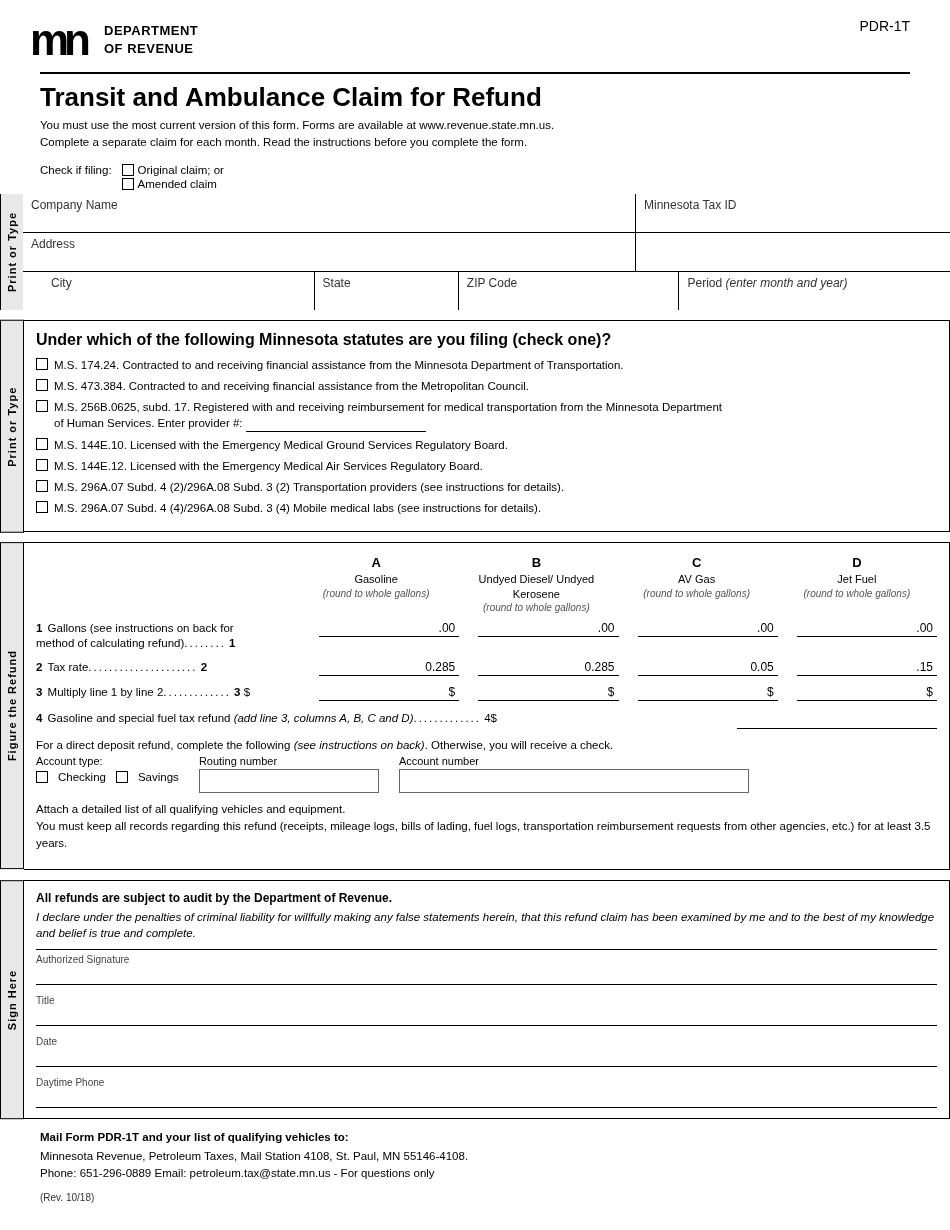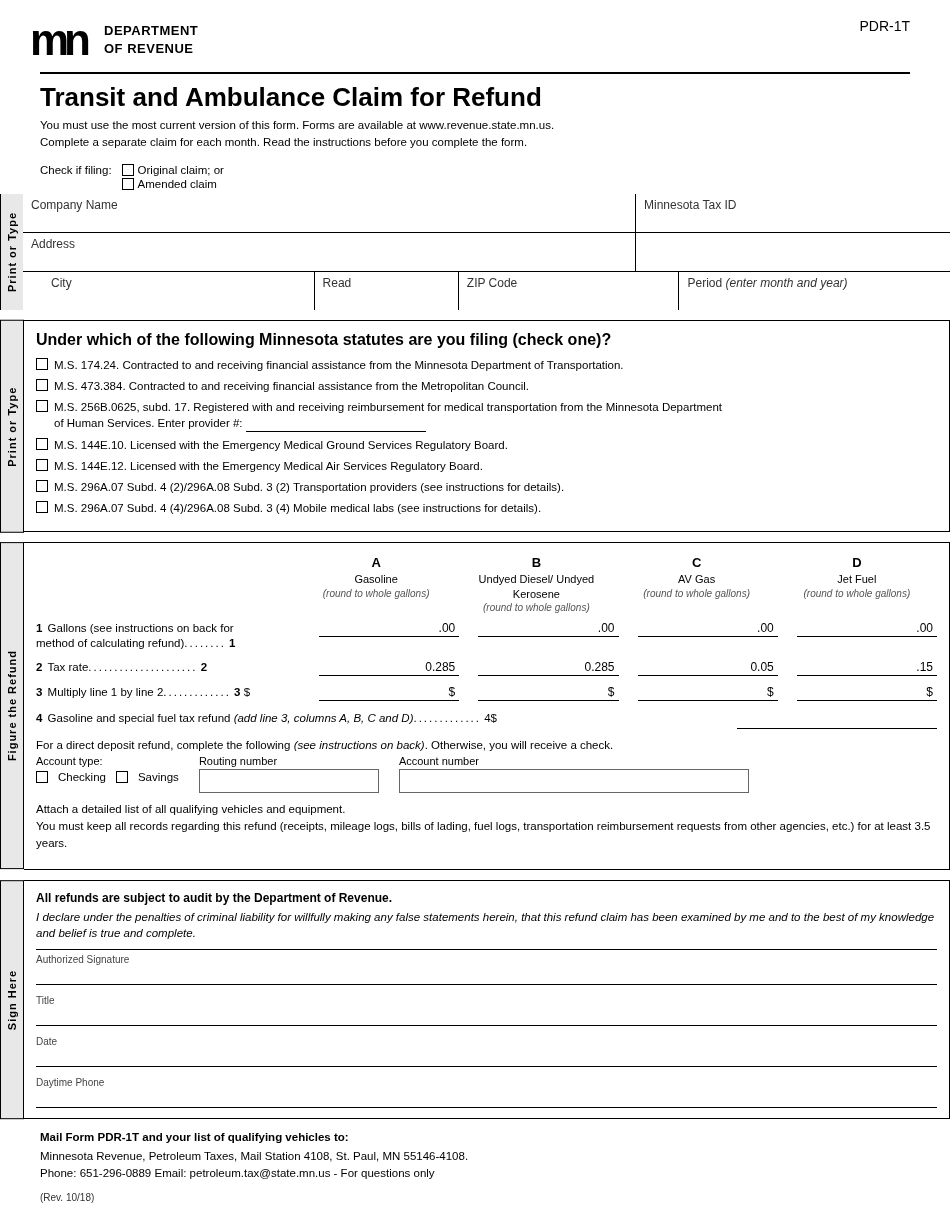--- a/index.html
+++ b/index.html
@@ -430,21 +430,21 @@
           <div class="field-cell" style="flex:1;">
           </div>
         </div>
 
         <div class="field-row" style="border-bottom:none;padding-left:20px;">
           <div class="field-cell" style="flex:1;">
             <span class="field-label">City</span>
             <input class="field-input-line" type="text" style="">
           </div>
           <div class="field-cell" style="flex:0.5;">
-            <span class="field-label">Read</span>
+            <span class="field-label">State</span>
             <input class="field-input-line" type="text" style="">
           </div>
           <div class="field-cell" style="flex:0.8;">
             <span class="field-label">ZIP Code</span>
             <input class="field-input-line" type="text" style="">
           </div>
           <div class="field-cell" style="flex:1; border-right:none;">
             <span class="field-label">Period <em>(enter month and year)</em></span>
             <input class="field-input-line" type="text" style="">
           </div>

